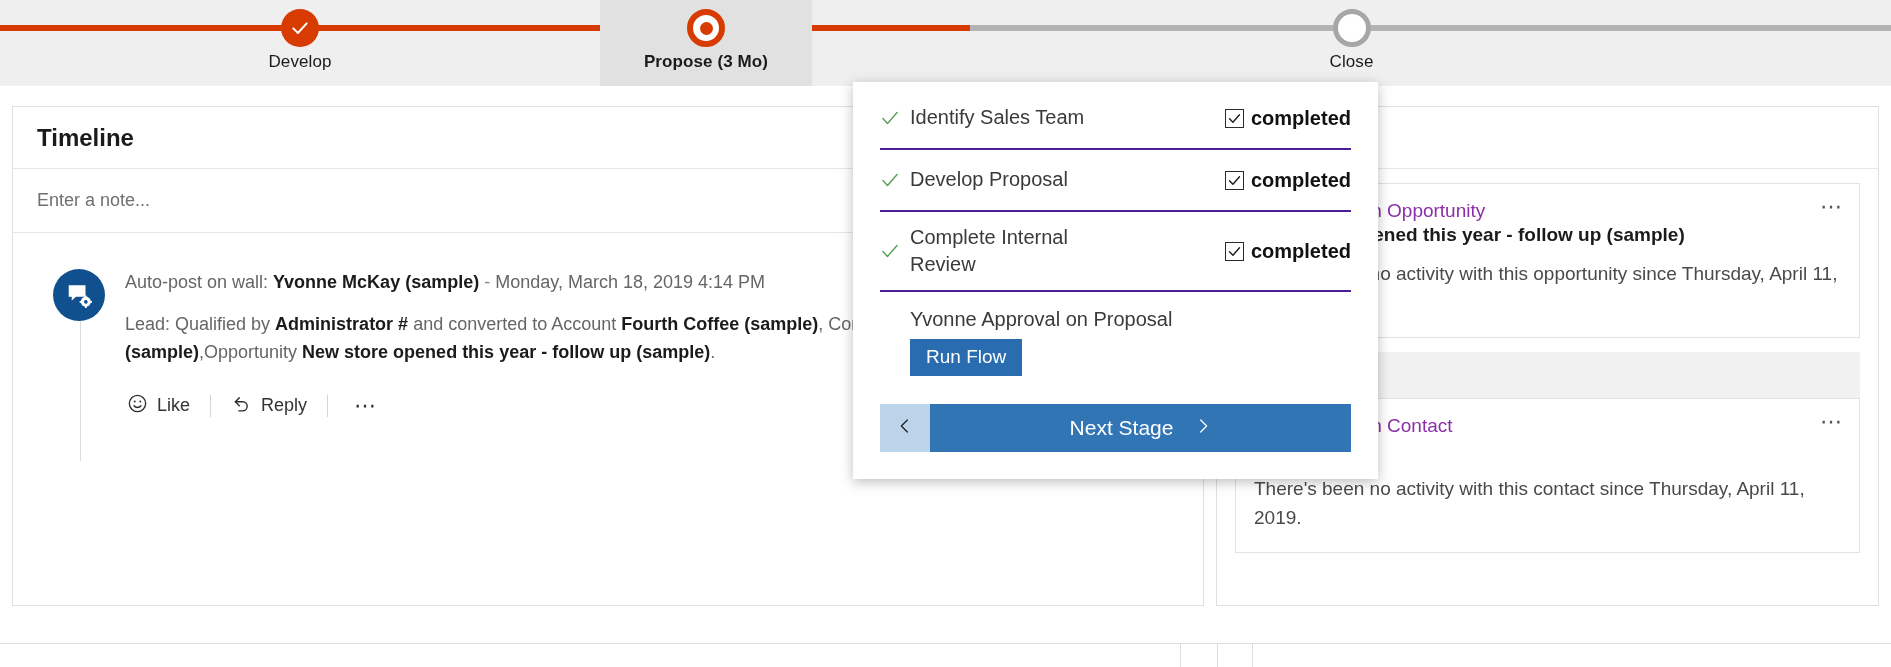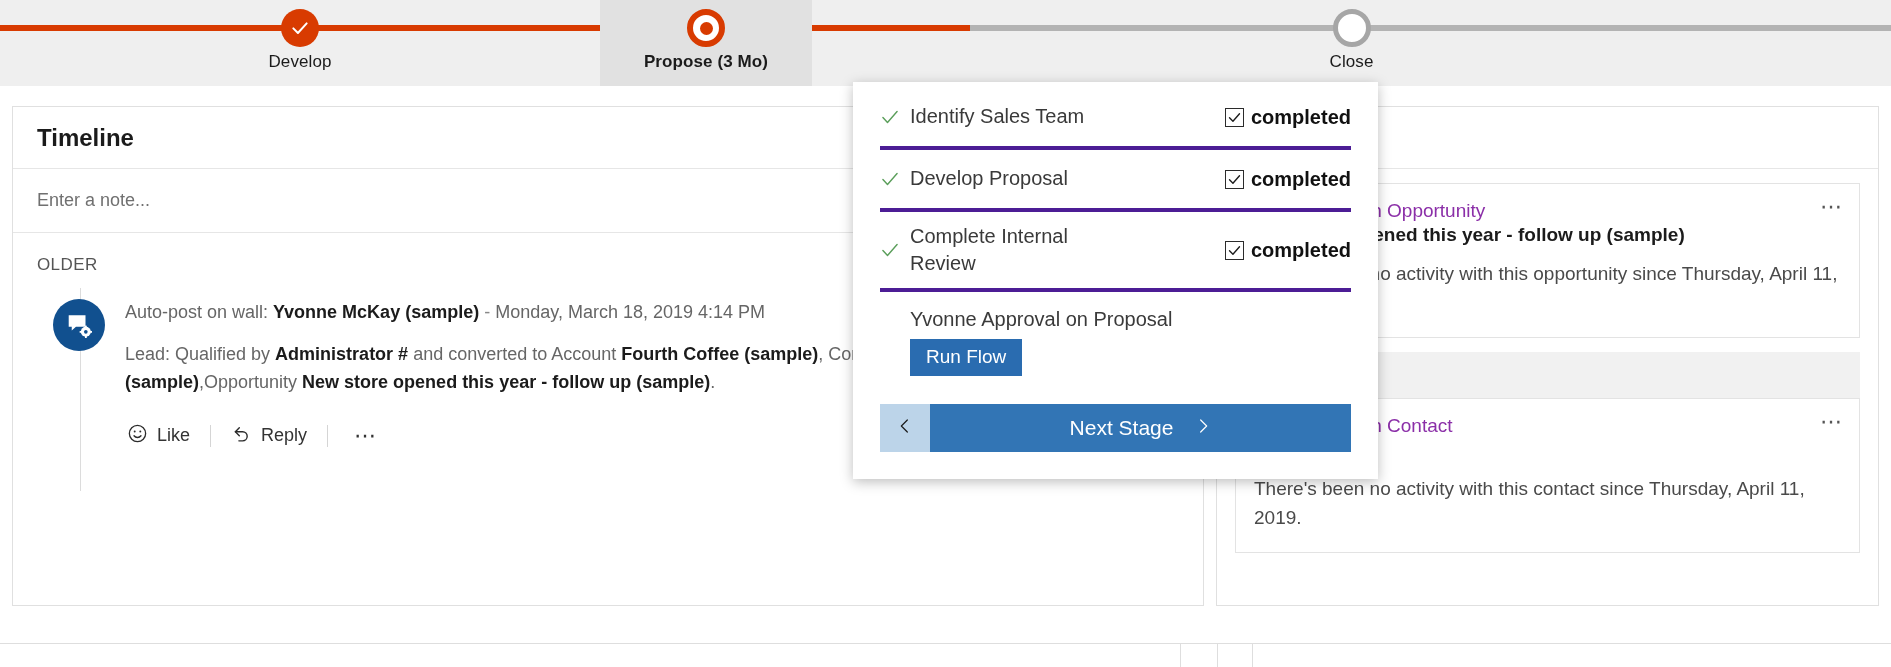--- a/index.html
+++ b/index.html
@@ -167,21 +167,21 @@
   .flyout-icon {
     width: 40px; height: 40px; display: flex; align-items: center; justify-content: center;
     cursor: pointer;
   }
   .flyout-icon svg { width: 22px; height: 22px; }
   .flyout-icon.close svg { width: 24px; height: 24px; }
 
   .steps { padding: 6px 27px 0 27px; }
   .step {
     display: flex; align-items: center; min-height: 62px;
-    border-bottom: 4px solid #4c1d95; gap: 0;
+    border-bottom: 2px solid #4c1d95; gap: 0;
   }
   .step:last-child { border-bottom: none; }
   .step-left { flex: 1 1 auto; display: flex; align-items: flex-start; gap: 10px; padding-right: 12px; }
   .step-check { width: 20px; flex: 0 0 20px; padding-top: 4px; }
   .step-check svg { width: 20px; height: 20px; }
   .step-label { font-size: 20px; color: #3a3a3a; line-height: 1.35; }
   .step-right { flex: 0 0 auto; display: flex; align-items: center; gap: 7px; cursor: pointer; }
   .cbox {
     width: 19px; height: 19px; border: 1.6px solid #2b2b2b; background: #fff;
     display: flex; align-items: center; justify-content: center; flex: 0 0 auto;
@@ -254,21 +254,20 @@
   </div>
 
   <div class="timeline-panel">
     <div class="timeline-header">
       <div class="timeline-title">Timeline</div>
     </div>
     <div class="note-input-row">
       <input class="note-input" type="text" placeholder="Enter a note..." style="">
     </div>
     <div class="timeline-body">
-      <div class="older-label">OLDER</div>
       <div class="post-rail"></div>
 
       <div class="post">
         <div class="post-avatar">
           <svg viewBox="0 0 24 24" fill="#ffffff">
             <path d="M2.5 3h15.5v10.5H9.2L5.3 17v-3.5H2.5z"></path>
             <circle cx="18.3" cy="18.3" r="4.6" fill="#ffffff"></circle>
             <circle cx="18.3" cy="18.3" r="1.7" fill="#11508f"></circle>
             <rect x="17.5" y="12.6" width="1.7" height="2.3" fill="#ffffff"></rect>
             <rect x="17.5" y="21.7" width="1.7" height="2.3" fill="#ffffff"></rect>

